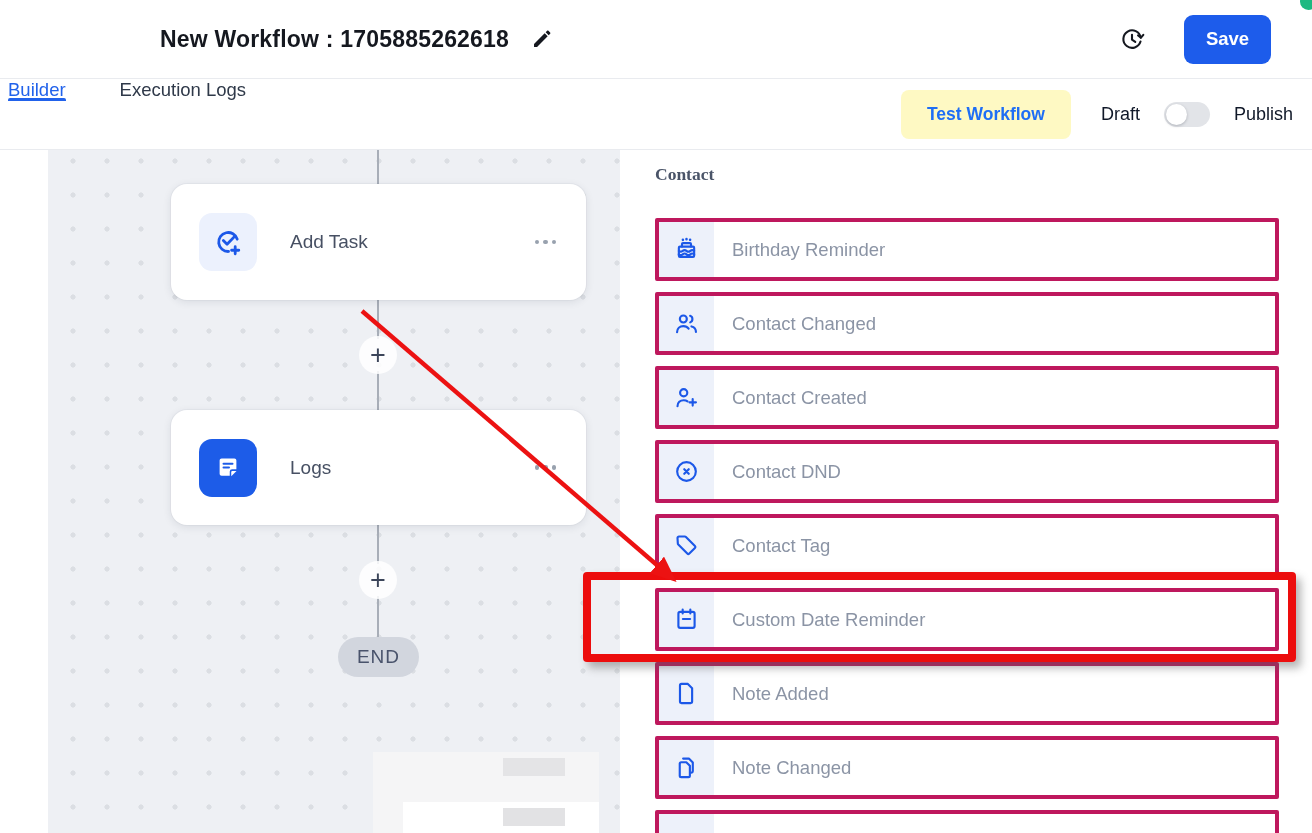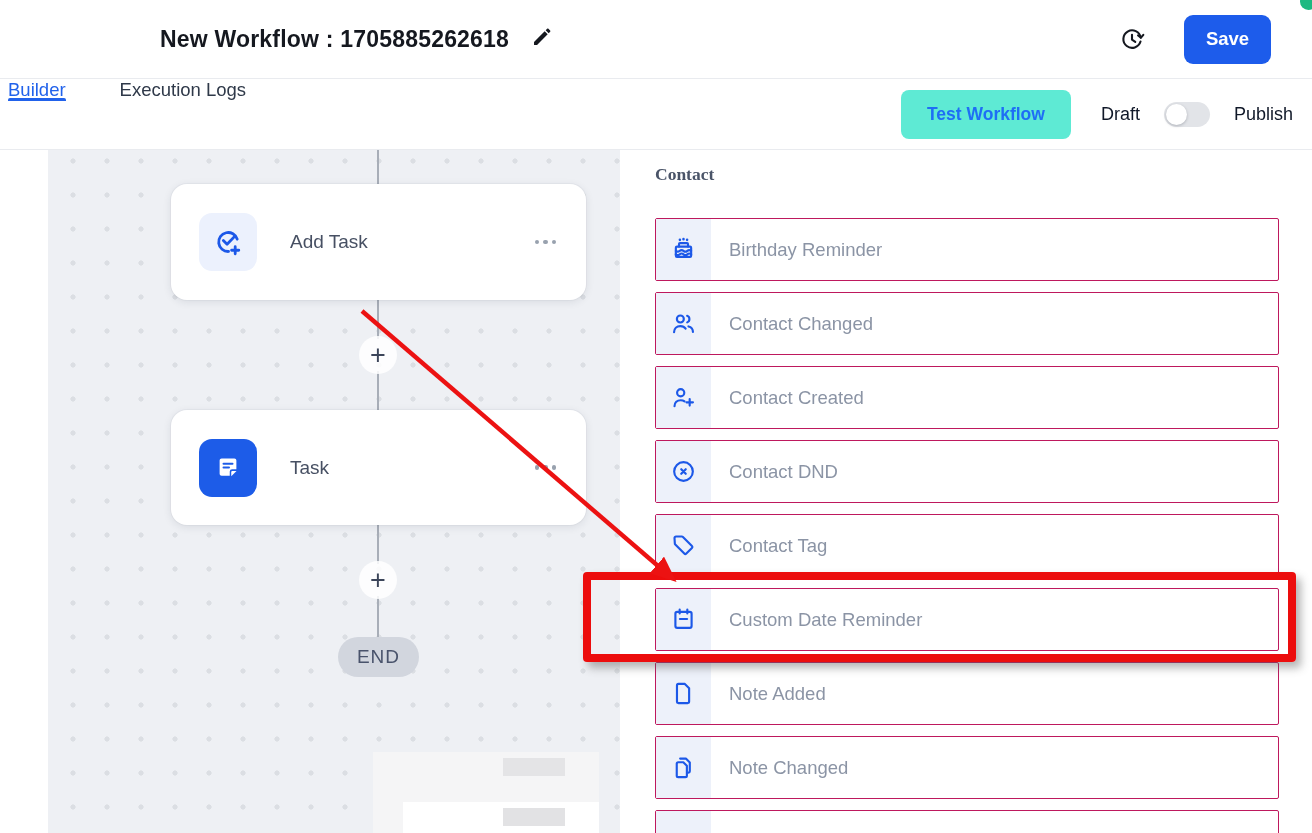--- a/index.html
+++ b/index.html
@@ -1,38 +1,38 @@
 <!DOCTYPE html>
 <html><head>
 <meta charset="utf-8">
 <style>
   * { margin:0; padding:0; box-sizing:border-box; }
   html,body { width:1312px; height:833px; background:#fff; font-family:"Liberation Sans", sans-serif; }
   .page { position:relative; width:1312px; height:833px; overflow:hidden; background:#fff; }
 
   
   .header { height:78px; display:flex; align-items:center; padding-left:160px; background:#fff; }
-  .title-wrap { display:flex; align-items:flex-start; gap:22px; }
+  .title-wrap { display:flex; align-items:center; gap:22px; }
   .wf-title { font-size:23px; font-weight:600; color:#15181f; letter-spacing:.2px; }
   .edit-btn { display:flex; align-items:center; cursor:pointer; }
   .header-right { margin-left:auto; display:flex; align-items:center; gap:38px; padding-right:41px; }
   .history-btn { display:flex; align-items:center; cursor:pointer; }
   .save-btn { position:relative; width:87px; height:49px; background:#1d5ceb; color:#fff; border:none;
               border-radius:9px; font-size:18.5px; font-weight:600; font-family:inherit; cursor:pointer; }
   .save-dot { position:absolute; top:-7px; right:-5px; width:17px; height:17px; border-radius:50%; background:#1db981; }
 
   
   .tabbar { height:72px; display:flex; align-items:center; background:#fff;
             border-top:1px solid #e9ebef; border-bottom:1px solid #e9ebef; padding-left:8px; padding-right:19px; }
   .tabs { display:flex; align-items:flex-start; height:100%; gap:54px; }
   .tab { position:relative; display:flex; align-items:center; font-size:18.5px; color:#2f3949; cursor:pointer; }
   .tab.active { color:#2162eb; }
   .tab.active::after { content:""; position:absolute; left:0; right:0; bottom:0; height:3px; background:#2162eb; border-radius:2px 2px 0 0; }
   .tabbar-right { margin-left:auto; display:flex; align-items:center; gap:30px; }
-  .test-wf-btn { background:#5eead4; color:#1e6ef5; border:none; border-radius:8px; padding:14px 26px;
+  .test-wf-btn { background:#fef9c3; color:#1e6ef5; border:none; border-radius:8px; padding:14px 26px;
                  font-size:17.5px; font-weight:600; font-family:inherit; cursor:pointer; }
   .draft-publish { display:flex; align-items:center; gap:24px; font-size:18px; color:#101828; }
   .toggle { width:46px; height:25px; border-radius:13px; background:#e2e4e8; position:relative; cursor:pointer; }
   .toggle .knob { position:absolute; top:2px; left:2px; width:21px; height:21px; border-radius:50%; background:#fff;
                   box-shadow:0 1px 3px rgba(16,24,40,.25); }
 
   
   .main { display:flex; height:683px; }
 
   
@@ -57,21 +57,21 @@
               font-size:19px; letter-spacing:1px; color:#49536b; }
   .sk-panel { position:absolute; left:325px; top:602px; width:226px; height:81px; background:#f5f5f6; }
   .sk-block1 { position:absolute; left:455px; top:608px; width:62px; height:18px; background:#e4e4e6; }
   .sk-white { position:absolute; left:355px; top:652px; width:196px; height:31px; background:#fff; }
   .sk-block2 { position:absolute; left:455px; top:658px; width:62px; height:18px; background:#e2e2e4; }
 
   
   .panel { flex:1; background:#fff; padding:13px 33px 0 35px; overflow:hidden; }
   .panel-heading { font-size:17.5px; font-weight:700; color:#4a5468; line-height:22px;font-family:Liberation Serif, serif; }
   .trigger-list { margin-top:33px; display:flex; flex-direction:column; gap:11px; }
-  .trigger-row { height:63px; flex:none; background:#fff; border:1px solid #be185d; border-radius:2px;
+  .trigger-row { height:63px; flex:none; background:#fff; border:4px solid #be185d; border-radius:2px;
                  display:flex; align-items:stretch; cursor:pointer; }
   .trigger-icon-col { width:55px; flex:none; background:#edf1fa; display:flex; align-items:center; justify-content:center; }
   .trigger-label { align-self:center; margin-left:18px; font-size:18.5px; color:#8b94a5; }
 
   
   .red-rect { position:absolute; left:583px; top:572px; width:713px; height:90px;
               border:8px solid #ec0d0d; border-radius:4px; box-shadow:5px 6px 8px rgba(90,90,90,.45);
               z-index:50; pointer-events:none; }
   .arrow-overlay { position:absolute; left:0; top:0; z-index:60; pointer-events:none; }
 
@@ -157,21 +157,21 @@
       <div class="node-card" style="top:260px;height:115px">
         <div class="node-tile tile-blue">
           <span>
             <svg width="30" height="30" viewBox="0 0 24 24">
               <path fill="#fff" d="M5.3 6c0-.9.7-1.6 1.6-1.6h10.2c.9 0 1.6.7 1.6 1.6v6.9h-3.4a1.9 1.9 0 0 0-1.9 1.9v3.4H6.9c-.9 0-1.6-.7-1.6-1.6z"></path>
               <path fill="#fff" d="M14.6 18.6v-3.3c0-.5.4-.9.9-.9h3.3z"></path>
               <path stroke="#1d5ce8" stroke-width="1.6" stroke-linecap="round" d="M8.4 8.6h7.2M8.4 11.6h4.4"></path>
             </svg>
           </span>
         </div>
-        <div class="node-label">Task</div>
+        <div class="node-label">Logs</div>
         <div class="more-dots">
             <i></i>
             <i></i>
             <i></i>
           </div>
       </div>
 
       <div class="plus-btn" style="top:411px">+</div>
 
       <div class="end-pill">END</div>

